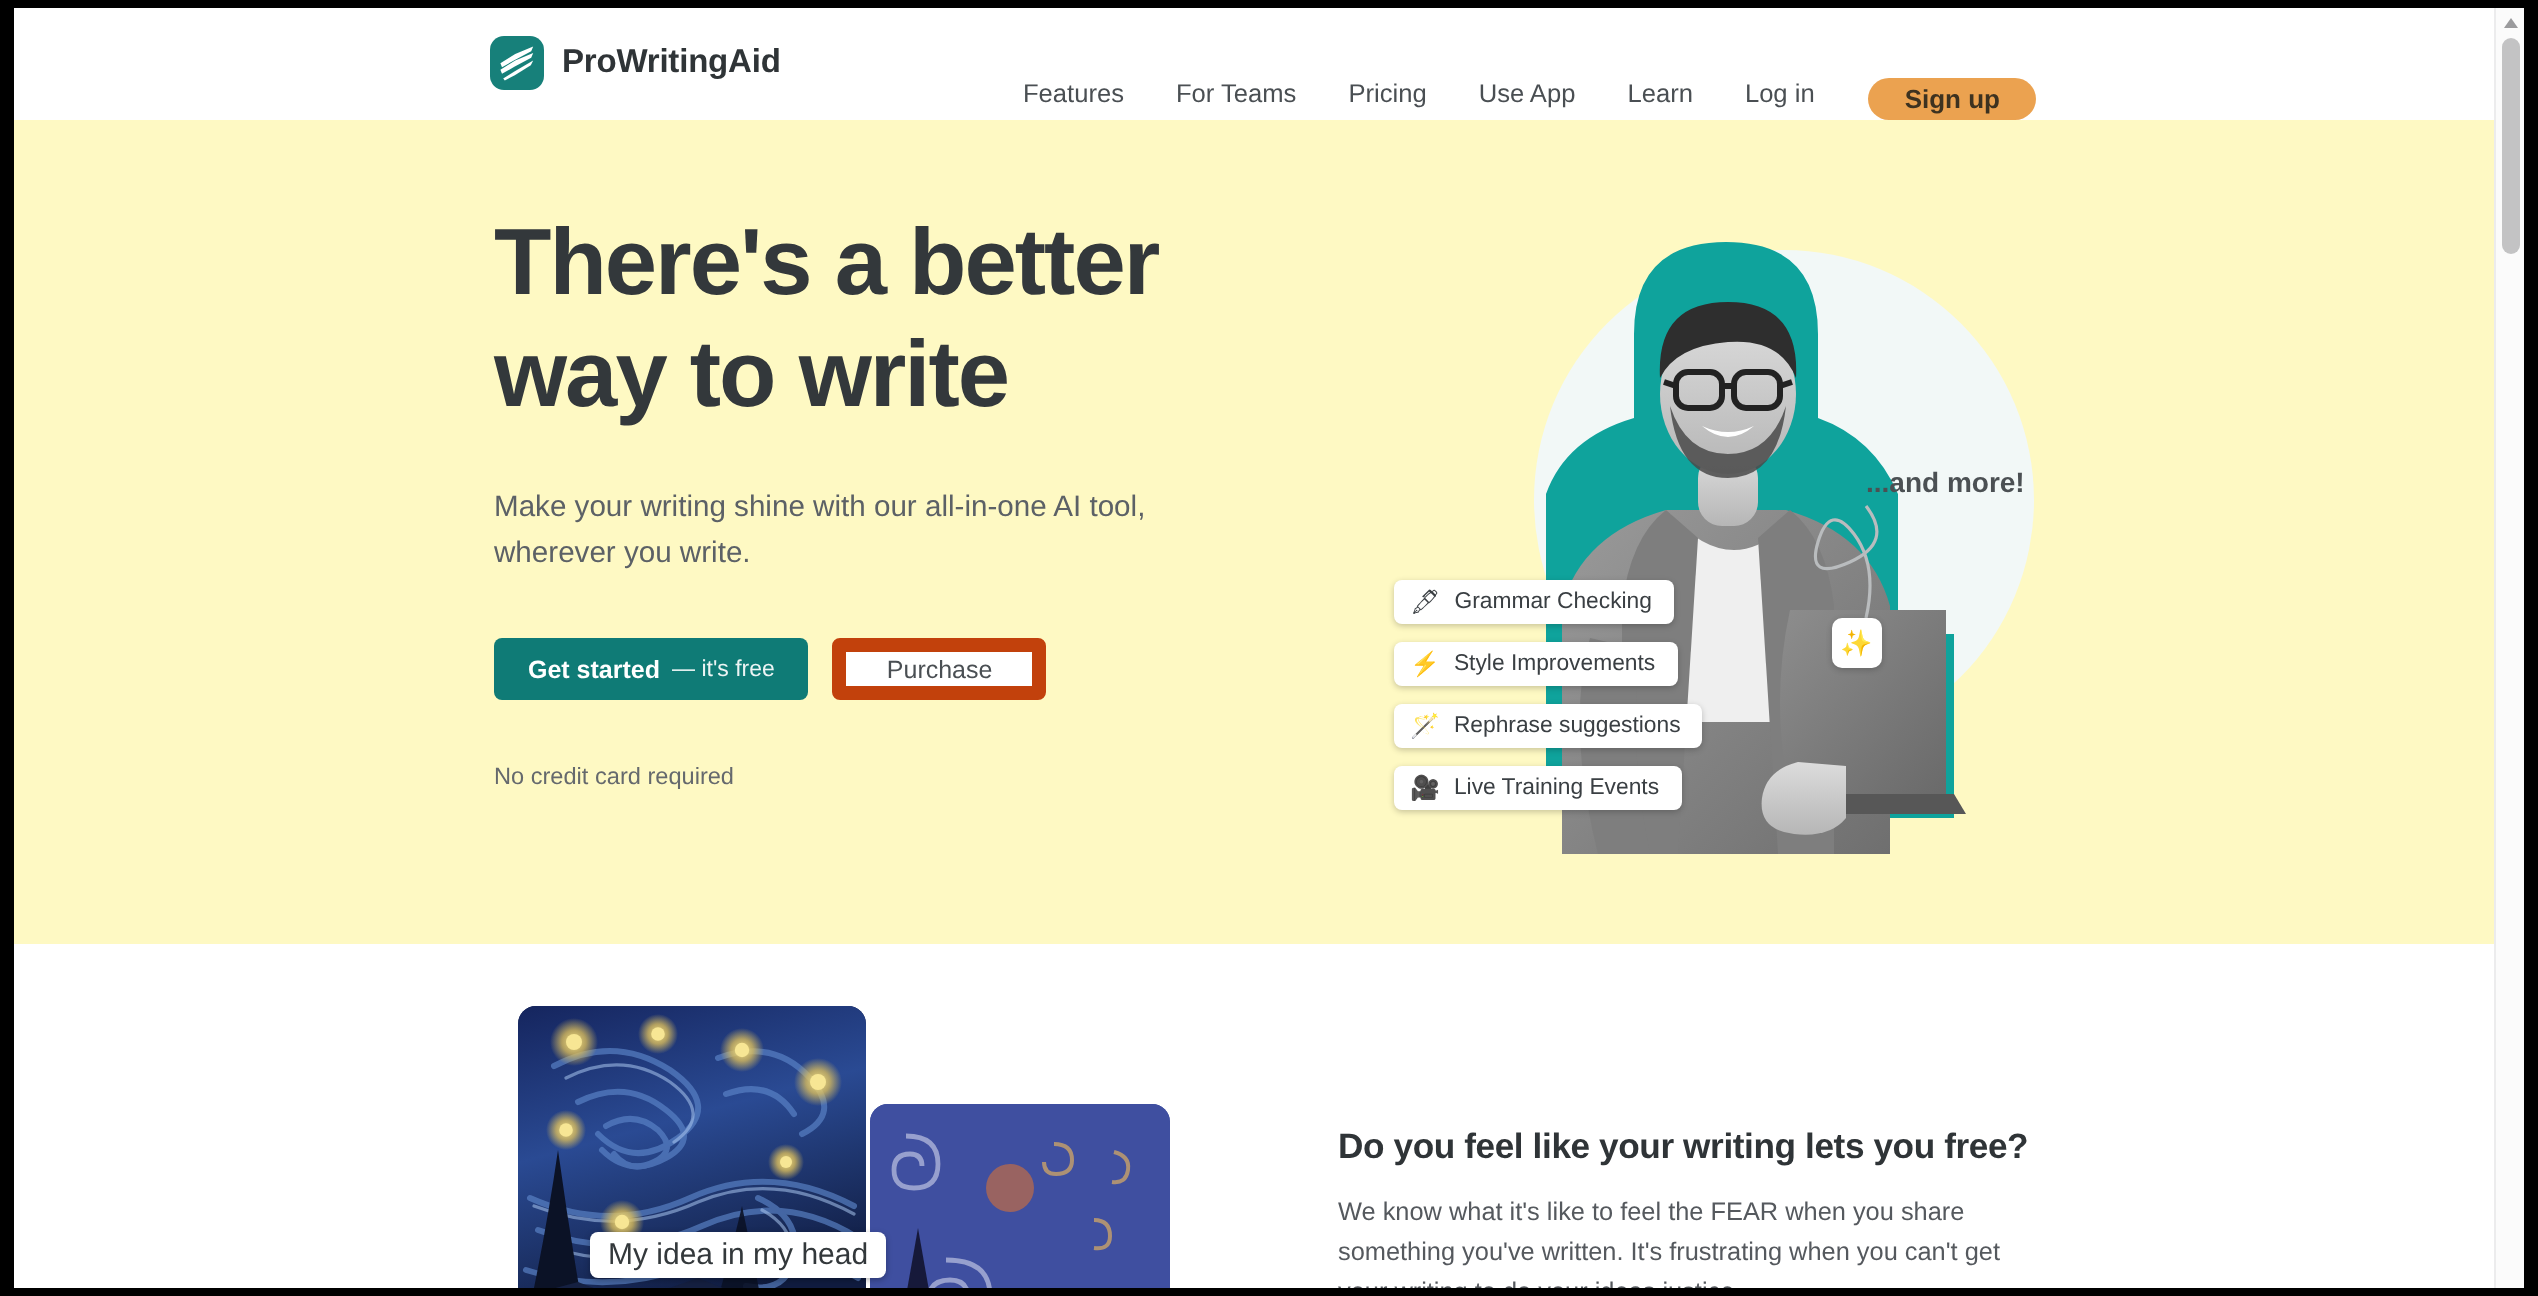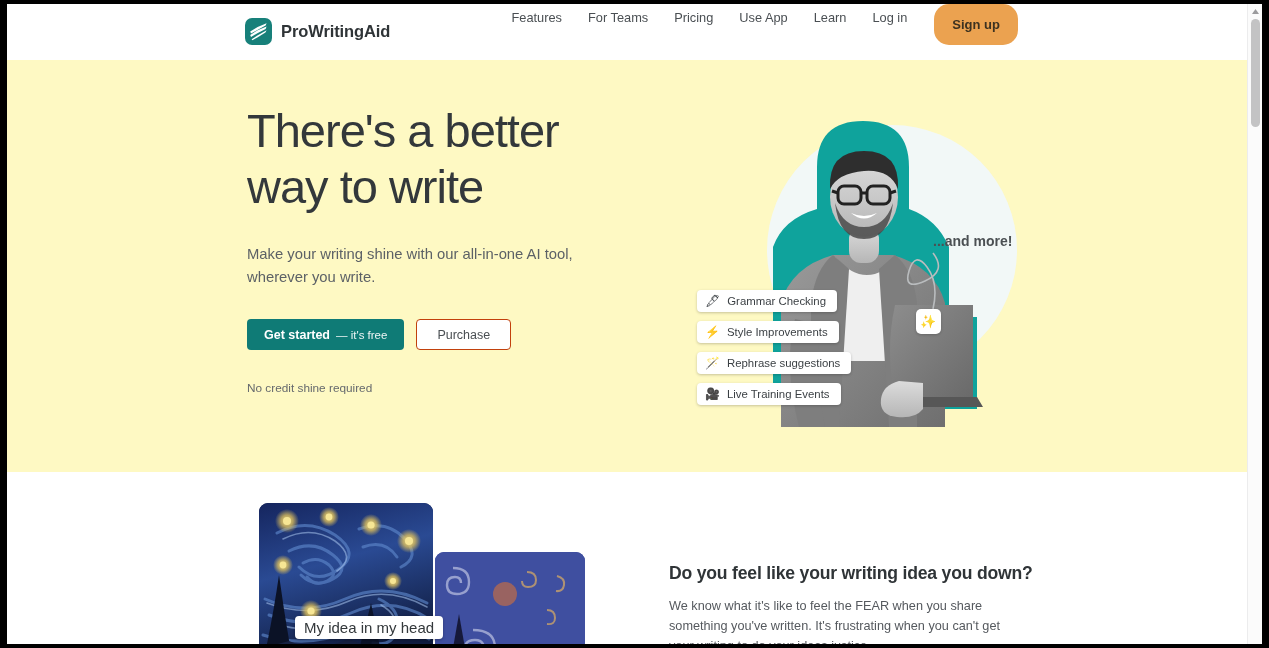--- a/index.html
+++ b/index.html
@@ -45,59 +45,59 @@
     background: #17807a;
     position: relative; flex: none;
   }
   #logo-mark svg { position: absolute; left: 4px; top: 4px; }
   #logo-text {
     font-size: 16.5px; font-weight: bold; color: #2f3437;
     letter-spacing: -0.1px; white-space: nowrap;
   }
   #nav {
     position: absolute; right: 237px; top: 0;
-    height: 56px; display: flex; align-items: flex-start; gap: 0px;
+    height: 56px; display: flex; align-items: flex-end; gap: 0px;
   }
   .nav-link {
     font-size: 12.8px; color: #4a4f53; text-decoration: none;
     padding: 6px 13px; white-space: nowrap; cursor: pointer;
   }
   #signup-btn {
     margin-left: 14px;
     background: #eba250; color: #3d3220;
     font-size: 13px; font-weight: 600;
     border: none; border-radius: 15px;
-    padding: 13px 18px; cursor: pointer; white-space: nowrap;
+    padding: 3px 18px; cursor: pointer; white-space: nowrap;
     font-family: "Liberation Sans", sans-serif;
   }
 
   
   #hero { position: absolute; left: 0; top: 56px; width: 1248px; height: 400px; }
   #hero-copy { position: absolute; left: 240px; top: 43px; width: 360px; }
   #hero-title {
-    font-size: 47px; line-height: 56px; font-weight: normal;
+    font-size: 47px; line-height: 56px; font-weight: bold;
     color: #33383b; letter-spacing: -1px;
   }
   #hero-sub {
     margin-top: 28px;
     font-size: 14.8px; line-height: 23px; color: #5c6166;
     width: 330px;
   }
   #hero-cta { margin-top: 30px; display: flex; align-items: flex-end; gap: 12px; }
   #get-started {
     background: #0f7b76; border: none; border-radius: 4px;
     padding: 0 17px; height: 31px;
     color: #ffffff; font-size: 12.5px; cursor: pointer;
     display: flex; align-items: center; gap: 6px;
     font-family: "Liberation Sans", sans-serif;
   }
   #get-started .lbl { font-weight: bold; }
   #get-started .sfx { font-weight: normal; font-size: 11.5px; opacity: .92; }
   #purchase {
-    background: #ffffff; border: 1px solid #c2410c; border-radius: 4px;
+    background: #ffffff; border: 7px solid #c2410c; border-radius: 4px;
     padding: 0 20px; height: 31px;
     color: #4a4f53; font-size: 12.5px; cursor: pointer;
     font-family: "Liberation Sans", sans-serif;
   }
   #nocard { margin-top: 31px; font-size: 11.8px; color: #65696d; }
 
   
   #hero-art { position: absolute; left: 660px; top: 45px; width: 380px; height: 330px; }
   #art-blob {
     position: absolute; left: 100px; top: 20px;
@@ -212,21 +212,21 @@
           <p id="hero-sub">Make your writing shine with our all-in-one AI tool, wherever you write.</p>
 
           <div id="hero-cta">
             <button id="get-started">
               <span class="lbl">Get started</span>
               <span class="sfx">— it's free</span>
             </button>
             <button id="purchase">Purchase</button>
           </div>
 
-          <div id="nocard">No credit shine required</div>
+          <div id="nocard">No credit card required</div>
         </div>
 
         <div id="hero-art">
           <div id="art-blob"></div>
 
           <svg id="art-person" viewBox="0 0 380 330">
             <defs>
               <linearGradient id="gskin" x1="0" y1="0" x2="0" y2="1">
                 <stop offset="0" stop-color="#dcdcdc"></stop>
                   <stop offset="1" stop-color="#b6b6b6"></stop>
@@ -381,21 +381,21 @@
               <path d="M96 160 q10-34 16-60 q6 28 12 60 z" fill="#0b1226" opacity=".9"></path>
 
               <path d="M0 146 l30-8 l26 10 l34-12 l30 12 l54-6 l0 18 l-174 0 z" fill="#152041"></path>
             </svg>
           </div>
 
           <div id="idea-label">My idea in my head</div>
         </div>
 
         <div id="lower-copy">
-          <h2 id="lower-title">Do you feel like your writing idea you down?</h2>
+          <h2 id="lower-title">Do you feel like your writing lets you free?</h2>
           <p id="lower-para">We know what it's like to feel the FEAR when you share something you've written. It's frustrating when you can't get your writing to do your ideas justice.</p>
         </div>
       </section>
 
     </div>
 
     <div id="scrollbar">
       <div id="sb-up">
         <svg width="7" height="5" viewBox="0 0 7 5">
             <path d="M3.5 0 L7 5 L0 5 Z" fill="#9b9b9d"></path>

